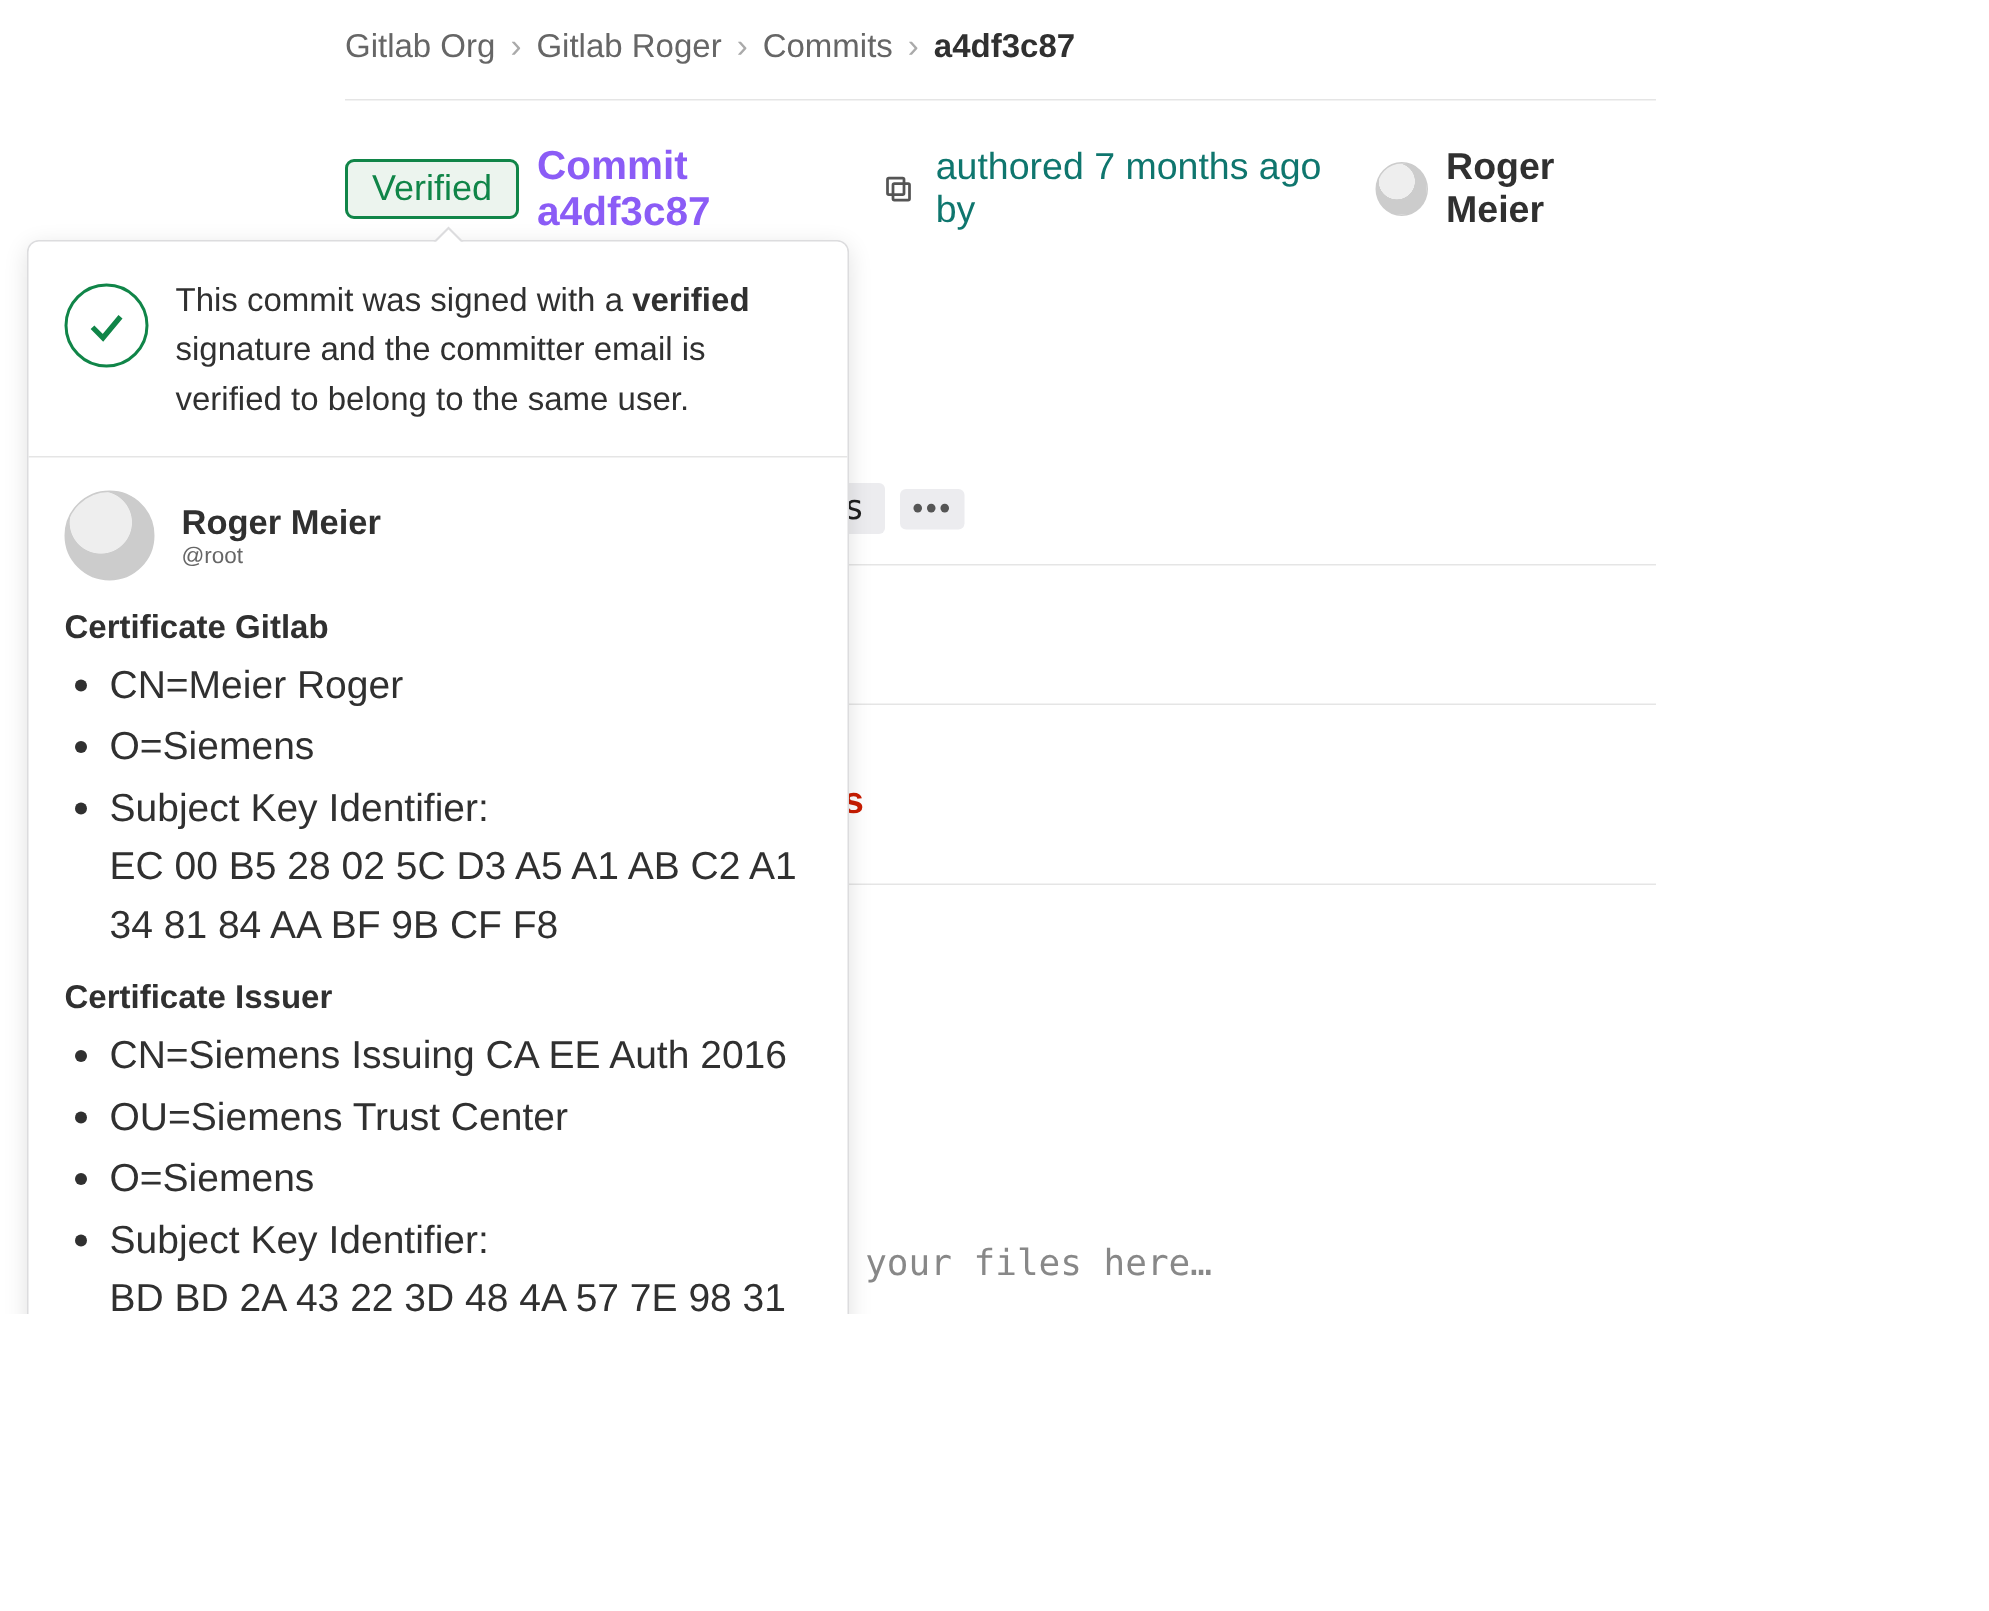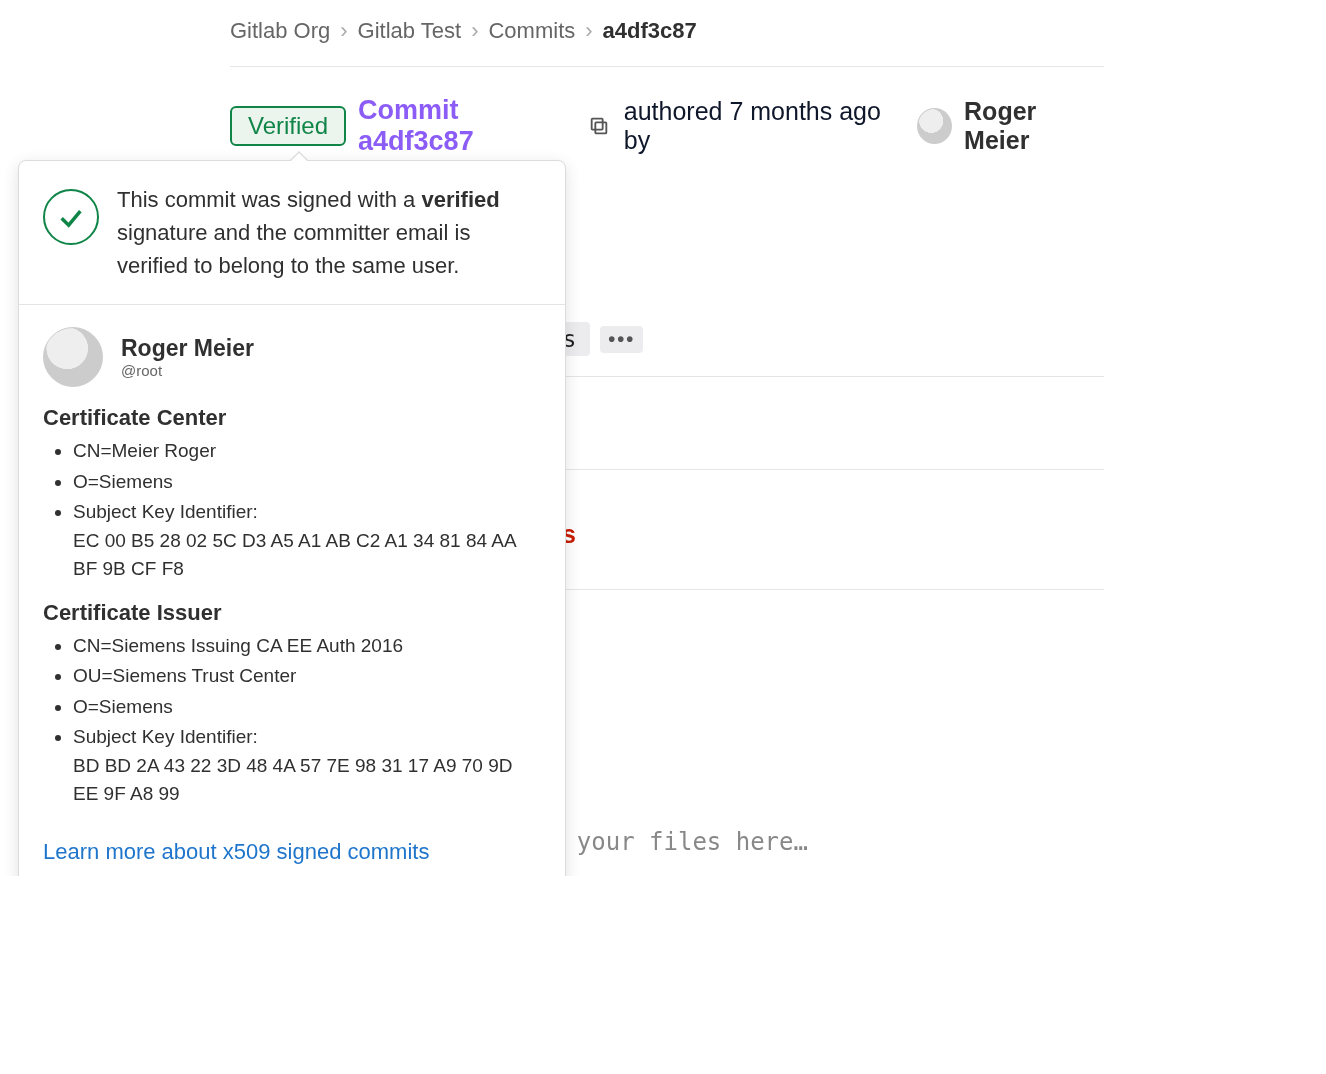--- a/index.html
+++ b/index.html
@@ -49,21 +49,21 @@
     font-weight: 600;
     color: #8b5cf6;
   }
   .copy-icon-btn {
     width: 26px; height: 26px;
     display: inline-flex; align-items: center; justify-content: center;
     color: #666;
   }
   .authored {
     font-size: 25px;
-    color: #0f172a;
+    color: #0f766e;
   }
   .avatar-sm {
     width: 36px; height: 36px; border-radius: 50%; background: #ddd;
     display:inline-block;
     background: radial-gradient(circle at 40% 35%, #eee 0 40%, #ccc 41% 100%);
     border:1px solid #ccc;
   }
   .author-name { font-size: 25px; font-weight: 600; }
   .big-heading {
     font-size: 40px; font-weight: 700; margin: 60px 0 40px 0;
@@ -140,33 +140,33 @@
   .signer-row { display:flex; gap:18px; align-items:center; margin-bottom:18px;}
   .avatar-md {
     width:60px;height:60px;border-radius:50%;
     background: radial-gradient(circle at 40% 35%, #eee 0 40%, #ccc 41% 100%);
     border:1px solid #ccc;
   }
   .signer-name { font-size:23px; font-weight:700;}
   .signer-handle { font-size:15px; color:#666;}
   .cert-section-title { font-size:22px; font-weight:700; margin: 16px 0 6px 0;}
   ul.cert-list { margin:0 0 12px 0; padding-left: 30px;}
-  ul.cert-list li { font-size:19px; line-height:1.5; margin-bottom:2px;}
+  ul.cert-list li { font-size:26px; line-height:1.5; margin-bottom:2px;}
   .ski-val { display:block; padding-left:0; }
   .learn-link { color:#1f75cb; font-size:22px; text-decoration:none; display:inline-block; margin-top:18px;}
 </style>
 </head>
 <body>
 
 <div class="page">
 
   <div class="breadcrumb">
     <span>Gitlab Org</span>
     <span class="chevron">›</span>
-    <span>Gitlab Test</span>
+    <span>Gitlab Roger</span>
     <span class="chevron">›</span>
     <span>Commits</span>
     <span class="chevron">›</span>
     <span class="current">a4df3c87</span>
   </div>
 
   <div class="commit-header">
     <span class="verified-badge">Verified</span>
     <span class="commit-title">
       <span>Commit </span><span>a4df3c87</span>
@@ -223,21 +223,21 @@
     </div>
     <div class="pop-body">
       <div class="signer-row">
         <div class="avatar-md"></div>
         <div>
           <div class="signer-name">Roger Meier</div>
           <div class="signer-handle">@root</div>
         </div>
       </div>
 
-      <div class="cert-section-title">Certificate Center</div>
+      <div class="cert-section-title">Certificate Gitlab</div>
       <ul class="cert-list">
         <li>CN=Meier Roger</li>
         <li>O=Siemens</li>
         <li>
           <span>Subject Key Identifier:</span>
           <span class="ski-val">EC 00 B5 28 02 5C D3 A5 A1 AB C2 A1 34 81 84 AA BF 9B CF F8</span>
         </li>
       </ul>
 
       <div class="cert-section-title">Certificate Issuer</div>

